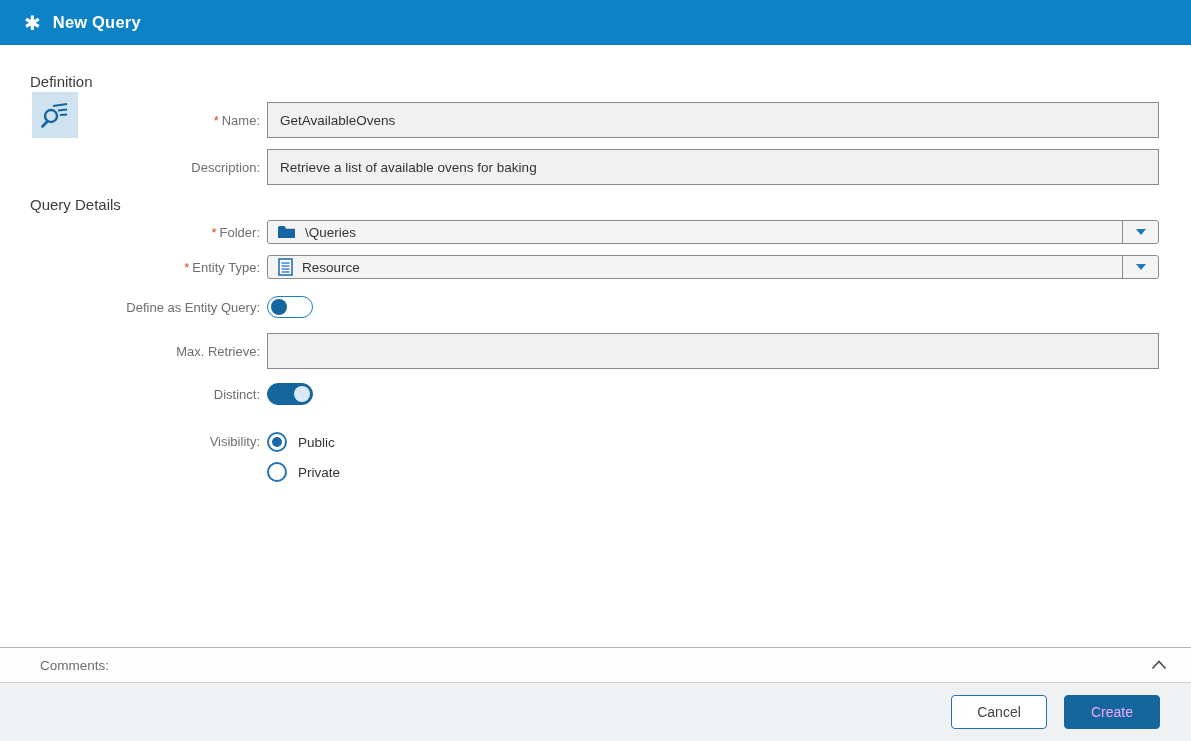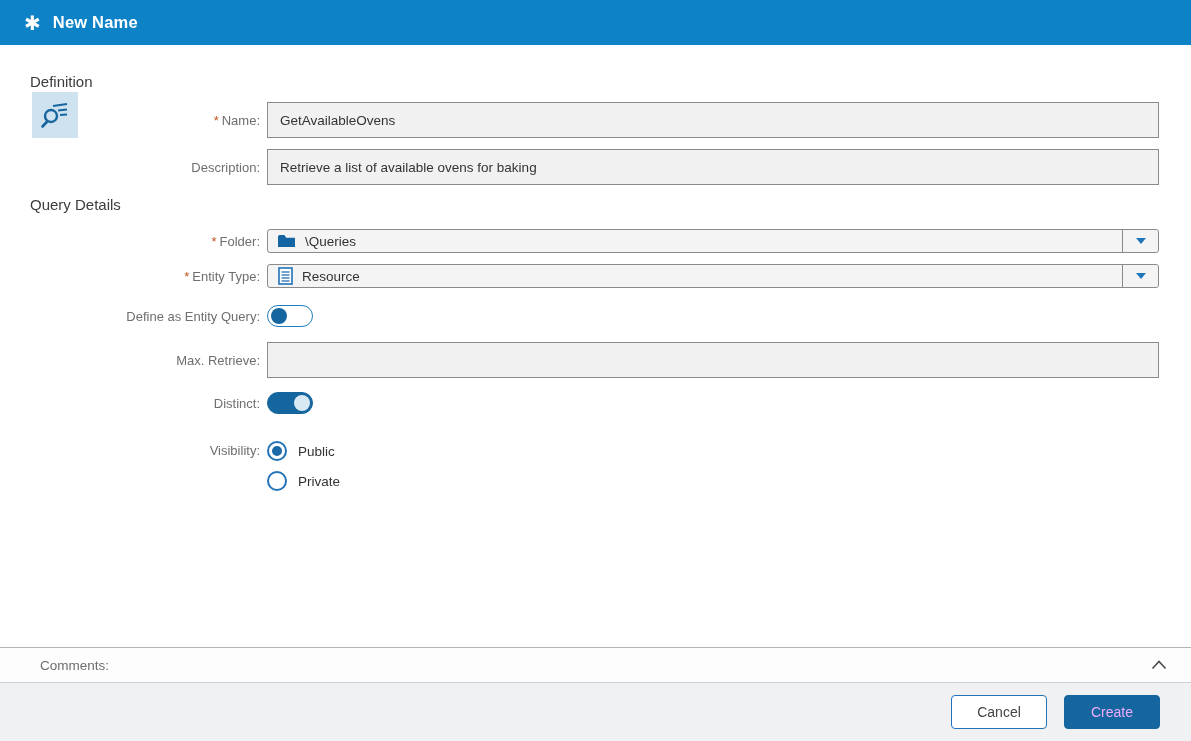--- a/index.html
+++ b/index.html
@@ -34,21 +34,21 @@
 
   
   .content { padding-top: 28px; position: relative; }
 
   .section-heading {
     font-size: 15px;
     color: #3c3c3c;
     margin-left: 30px;
     margin-bottom: 12px;
   }
-  .section-heading.second { margin-top: 8px; margin-bottom: 16px; }
+  .section-heading.second { margin-top: 8px; margin-bottom: 7px; }
 
   .entity-big-icon {
     position: absolute;
     left: 32px;
     top: 47px;
     width: 46px;
     height: 46px;
     background: #cfe2f0;
     display: flex;
     align-items: center;
@@ -212,21 +212,21 @@
     padding: 0 18px;
   }
   .btn-cancel { background: #ffffff; border: 1px solid #2272b8; color: #444; }
   .btn-create { background: #15659f; border: 1px solid #15659f; color: #f0abfc; }
 </style>
 </head>
 <body>
 
 <header class="titlebar">
   <span class="asterisk">✱</span>
-  <span class="title">New Name</span>
+  <span class="title">New Query</span>
 </header>
 
 <main class="content">
 
   <div class="section-heading">Definition</div>
 
   <span class="entity-big-icon">
     <svg width="30" height="30" viewBox="0 0 30 30">
       <circle cx="11" cy="16" r="6" fill="none" stroke="#15659f" stroke-width="2.4"></circle>
       <line x1="7.2" y1="21.5" x2="2.5" y2="26.5" stroke="#15659f" stroke-width="2.6" stroke-linecap="round"></line>

